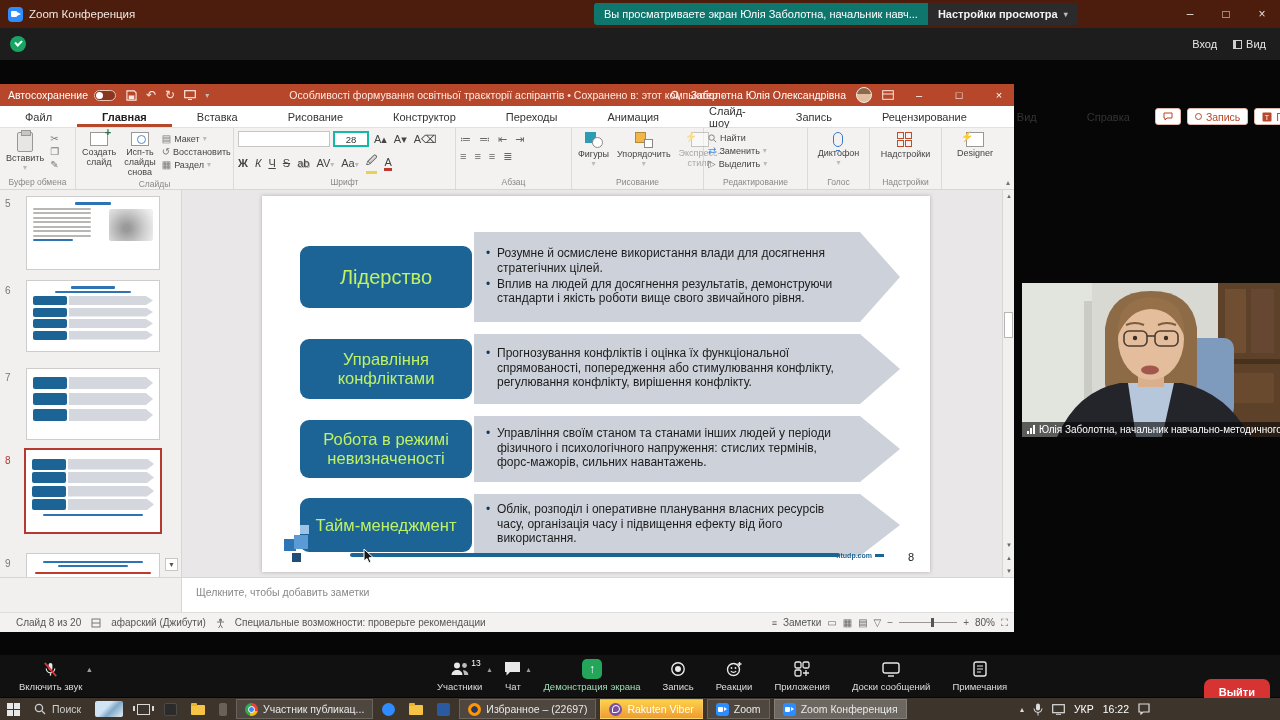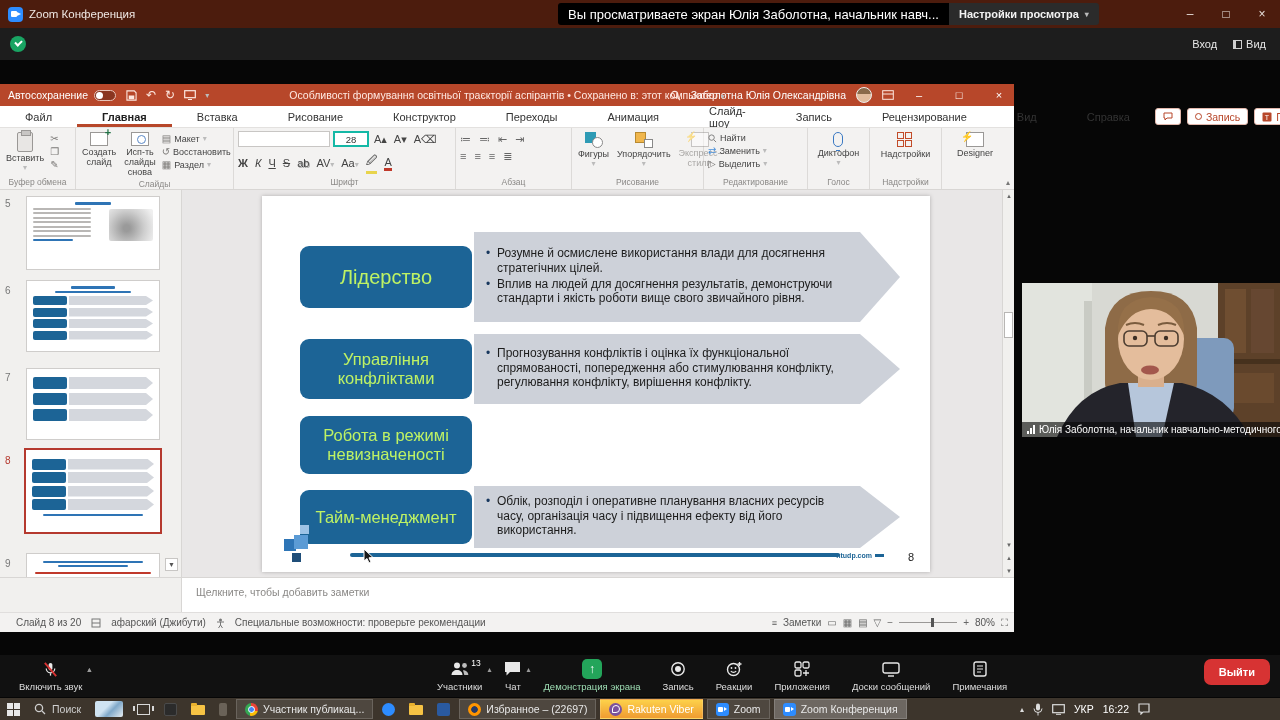--- a/index.html
+++ b/index.html
@@ -11,21 +11,21 @@
   }
   .abs { position:absolute; }
 
   
   #zoom-titlebar { left:0; top:0; width:1280px; height:28px; background:#4c1c0d; display:flex; align-items:center; }
   .zm-logo { width:15px; height:15px; border-radius:4px; background:#2d8cff; margin:0 6px 0 8px; position:relative; }
   .zm-logo::after { content:""; position:absolute; left:3px; top:4.5px; width:6px; height:6px; background:#fff; border-radius:1px; }
   .zm-logo::before { content:""; position:absolute; right:2px; top:5.5px; border-left:4px solid #fff; border-top:2px solid transparent; border-bottom:2px solid transparent; }
   #zoom-title { font-size:11.5px; color:#f0e8e4; }
   #share-banner { position:absolute; left:558px; top:3px; height:22px; display:flex; }
-  #share-banner .green { background:#000000; color:#fff; font-size:13px; display:flex; align-items:center; padding:0 10px; border-radius:3px 0 0 3px; }
+  #share-banner .green { background:#0f766e; color:#fff; font-size:11px; display:flex; align-items:center; padding:0 10px; border-radius:3px 0 0 3px;margin-left:36px; }
   #share-banner .dark { background:#2b2b2b; color:#f2f2f2; font-size:11px; font-weight:bold; display:flex; align-items:center; gap:6px; padding:0 10px; border-radius:0 3px 3px 0; }
   .winbtns { margin-left:auto; display:flex; }
   .winbtn { width:36px; height:28px; display:flex; align-items:center; justify-content:center; color:#e8e0dc; font-size:12px; }
   .chev { font-size:8px; color:#bbb; }
 
   
   #zoom-menubar { left:0; top:28px; width:1280px; height:32px; background:#1d1d1d; display:flex; align-items:center; }
   .shield { width:16px; height:16px; margin-left:10px; border-radius:50%; background:#19a463; position:relative; }
   .shield::after { content:""; position:absolute; left:4.5px; top:4px; width:5px; height:3px; border-left:2px solid #fff; border-bottom:2px solid #fff; transform:rotate(-45deg); }
   #zoom-menubar .right { margin-left:auto; display:flex; align-items:center; gap:16px; margin-right:14px; font-size:11px; color:#e6e6e6; }
@@ -142,21 +142,21 @@
 
   
   #zoom-toolbar { left:0; top:655px; width:1280px; height:42px; background:#111; }
   .tgroup { position:absolute; top:0; height:42px; display:flex; }
   .titem { display:flex; flex-direction:column; align-items:center; justify-content:center; padding:0 11px; gap:3px; }
   .titem .lab { font-size:9.5px; color:#dedede; white-space:nowrap; }
   .titem .icw { position:relative; height:18px; display:flex; align-items:center; }
   .tchev { color:#9a9a9a; font-size:8px; align-self:center; margin:0 2px 14px -6px; }
   .pcount { position:absolute; right:-11px; top:-2px; font-size:8.5px; color:#fff; }
   .share-ic { width:20px; height:20px; background:#23a55a; border-radius:5px; display:flex; align-items:center; justify-content:center; color:#fff; font-size:12px; font-weight:bold; }
-  #leave-btn { position:absolute; right:10px; top:4px; height:26px; background:#d73333; border-radius:7px; color:#fff; font-size:11px; font-weight:bold; display:flex; align-items:center; padding:0 15px; }
+  #leave-btn { position:absolute; right:10px; top:24px; height:26px; background:#d73333; border-radius:7px; color:#fff; font-size:11px; font-weight:bold; display:flex; align-items:center; padding:0 15px; }
 
   
   #taskbar { left:0; top:698px; width:1280px; height:22px; background:#3d352c; display:flex; align-items:center; font-size:10.5px; color:#e8e8e8; }
   .tb-ic { height:22px; display:flex; align-items:center; justify-content:center; padding:0 7px; }
   .win-logo { display:grid; grid-template-columns:6px 6px; grid-template-rows:6px 6px; gap:1px; }
   .win-logo span { background:#e8e8e8; }
   .task { height:20px; margin:0 2px; display:flex; align-items:center; gap:5px; padding:0 8px; background:rgba(255,255,255,.09); border:1px solid rgba(255,255,255,.16); white-space:nowrap; }
   .task.active { background:rgba(255,255,255,.25); }
   .task.viber { background:linear-gradient(180deg,#fdd14a,#ef9c32); color:#fff; }
   .ticon { width:13px; height:13px; border-radius:3px; flex:none; }
@@ -558,20 +558,25 @@
         <div class="srow r2">
           <div class="sbox">Управління конфліктами</div>
           <div class="sarrow">
               <ul>
             <li>Прогнозування конфліктів і оцінка їх функціональної спрямованості, попередження або стимулювання конфлікту, регулювання конфлікту, вирішення конфлікту.</li>
           </ul>
             </div>
         </div>
         <div class="srow r3">
           <div class="sbox">Робота в режимі невизначеності</div>
+          <div class="sarrow">
+              <ul>
+            <li>Управління своїм станом та станами інших людей у періоди фізичного і психологічного напруження: стислих термінів, форс-мажорів, сильних навантажень.</li>
+          </ul>
+            </div>
         </div>
         <div class="srow r4">
           <div class="sbox">Тайм-менеджмент</div>
           <div class="sarrow">
               <ul>
             <li>Облік, розподіл і оперативне планування власних ресурсів часу, організація часу і підвищення ефекту від його використання.</li>
           </ul>
             </div>
         </div>
         <span class="logo-sq" style="left:30px; bottom:10px; width:9px; height:9px; background:#1f4e79;"></span>

